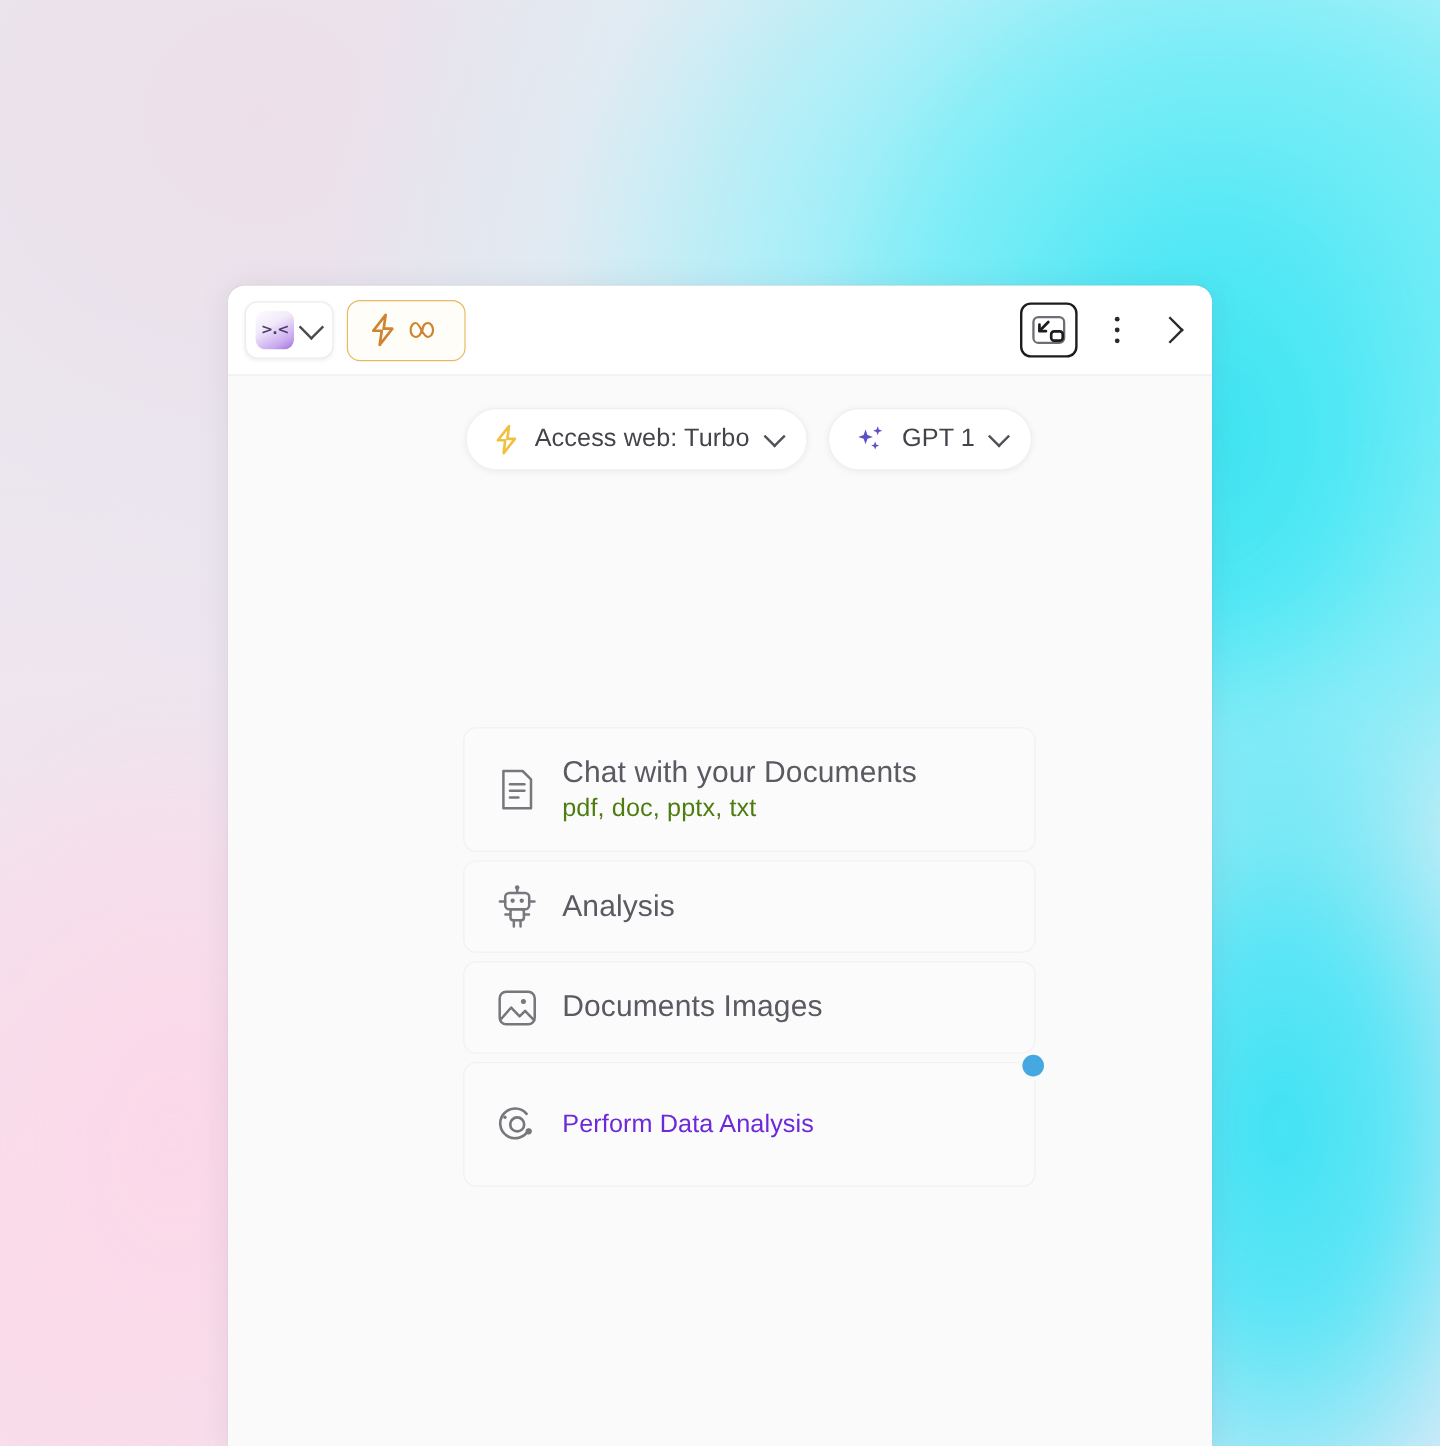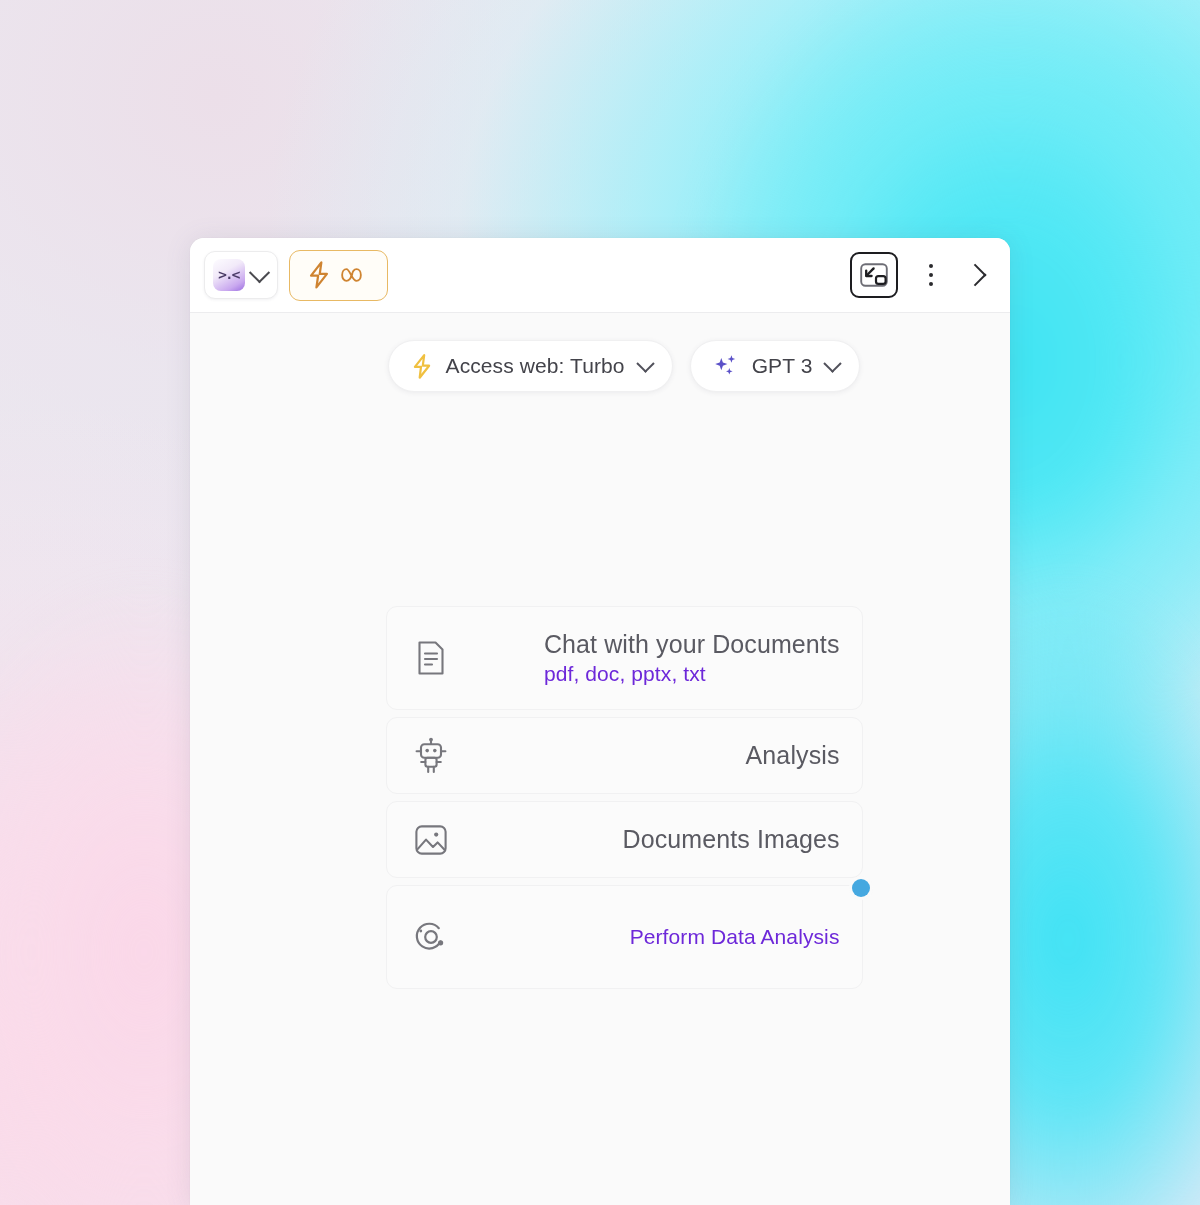--- a/index.html
+++ b/index.html
@@ -265,21 +265,20 @@
     background: #fbfbfb;
     border: 1px solid #f1f1f2;
     border-radius: 11px;
     min-height: 77px;
     display: flex;
     align-items: center;
     gap: 20px;
     padding: 0 22px 0 26px;
     box-sizing: border-box;
     cursor: pointer;
-    justify-content: space-between;
   }
   .card.tall { min-height: 104px; }
 
   .card-icon {
     flex: 0 0 36px;
     width: 36px;
     height: 36px;
     display: flex;
     align-items: center;
     justify-content: center;
@@ -293,21 +292,21 @@
     gap: 1px;
   }
   .card-title {
     font-size: 25px;
     color: #5a5a62;
     letter-spacing: 0.1px;
     line-height: 1.22;
   }
   .card-sub {
     font-size: 21px;
-    color: #6d28d9;
+    color: #4d7c0f;
     letter-spacing: 0.1px;
     line-height: 1.22;
   }
   .card-sub.green {
     color: #6d28d9;
   }
 
   .badge-dot {
     position: absolute;
     top: -7px;
@@ -388,21 +387,21 @@
           <span class="pill-label">Access web: Turbo</span>
           <span class="chev-sm"></span>
         </div>
 
         <div class="pill">
           <svg width="28" height="28" viewBox="0 0 28 28">
             <path d="M9.3 6.0 L10.9 10.5 L15.4 12.1 L10.9 13.7 L9.3 18.2 L7.7 13.7 L3.2 12.1 L7.7 10.5 Z" fill="#5b51c8"></path>
             <path d="M19.4 3.2 L20.4 6.0 L23.2 7.0 L20.4 8.0 L19.4 10.8 L18.4 8.0 L15.6 7.0 L18.4 6.0 Z" fill="#5b51c8"></path>
             <path d="M17.3 16.0 L18.2 18.4 L20.6 19.3 L18.2 20.2 L17.3 22.6 L16.4 20.2 L14.0 19.3 L16.4 18.4 Z" fill="#5b51c8"></path>
           </svg>
-          <span class="pill-label">GPT 3</span>
+          <span class="pill-label">GPT 1</span>
           <span class="chev-sm"></span>
         </div>
 
       </div>
 
       <div class="cards">
 
         <div class="card tall">
           <span class="card-icon">
             <svg width="34" height="38" viewBox="0 0 34 38" fill="none">

